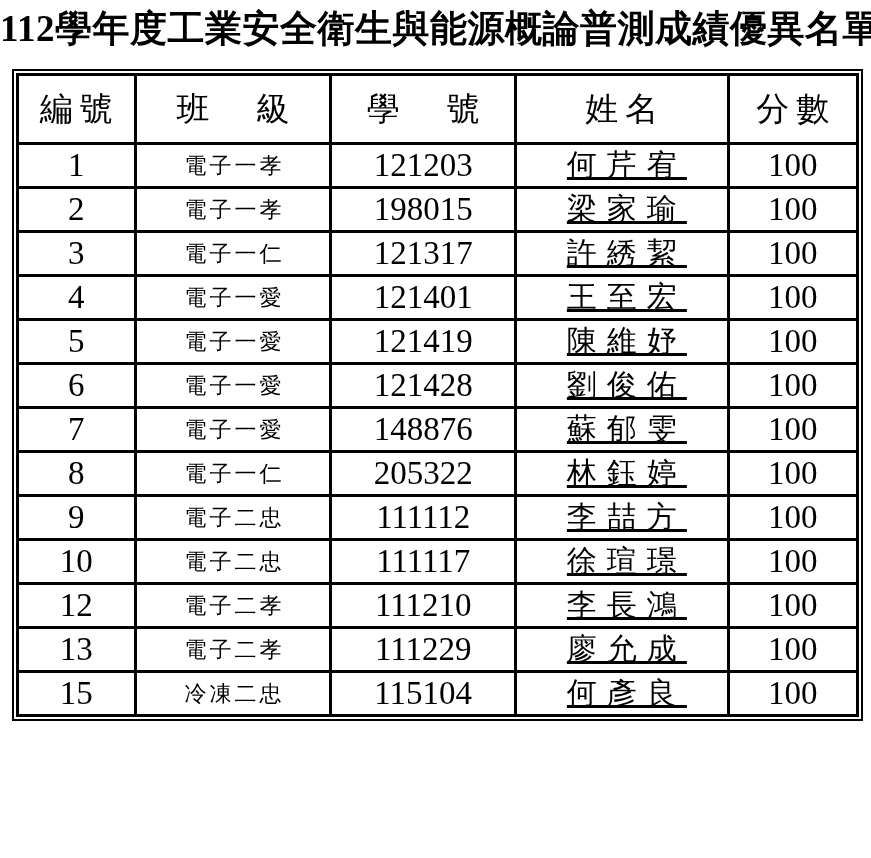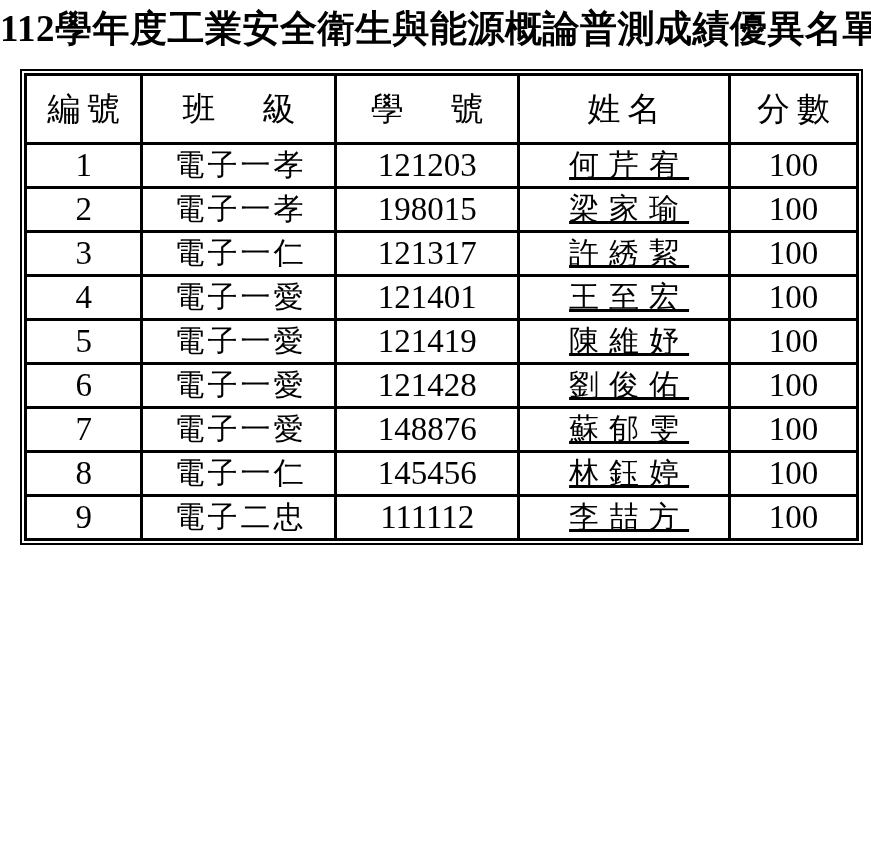--- a/index.html
+++ b/index.html
@@ -17,21 +17,21 @@
   .title {
     margin-top: 6px;
     text-align: center;
     font-size: 37px;
     font-weight: bold;
     line-height: 46px;
     letter-spacing: 0.5px;
     white-space: nowrap;
   }
   .table-outer {
-    margin: 17px 8px 0 20px;
+    margin: 17px 8px 0 12px;
     border: 2px solid #000000;
     padding: 2px;
     background: #ffffff;
   }
   table.results {
     width: 100%;
     border-collapse: collapse;
     table-layout: fixed;
     background: #ffffff;
   }
@@ -51,21 +51,21 @@
     letter-spacing: 7px;
     text-indent: 7px;
   }
   table.results td {
     height: 41px;
   }
   td.c-num, td.c-id, td.c-score {
     font-size: 33px;
   }
   td.c-class {
-    font-size: 30px;
+    font-size: 22px;
     letter-spacing: 3px;
     text-indent: 3px;
   }
   td.c-name {
     font-size: 30px;
     letter-spacing: 10px;
     text-indent: 10px;
     text-decoration: underline;
   }
 </style>
@@ -138,26 +138,54 @@
         <tr>
         <td class="c-num">7</td>
         <td class="c-class">電子一愛</td>
         <td class="c-id">148876</td>
         <td class="c-name">蘇郁雯</td>
         <td class="c-score">100</td>
       </tr>
         <tr>
         <td class="c-num">8</td>
         <td class="c-class">電子一仁</td>
-        <td class="c-id">145456</td>
+        <td class="c-id">205322</td>
         <td class="c-name">林鈺婷</td>
         <td class="c-score">100</td>
       </tr>
         <tr>
         <td class="c-num">9</td>
         <td class="c-class">電子二忠</td>
         <td class="c-id">111112</td>
         <td class="c-name">李喆方</td>
         <td class="c-score">100</td>
       </tr>
+        <tr>
+        <td class="c-num">10</td>
+        <td class="c-class">電子二忠</td>
+        <td class="c-id">111117</td>
+        <td class="c-name">徐瑄璟</td>
+        <td class="c-score">100</td>
+      </tr>
+        <tr>
+        <td class="c-num">12</td>
+        <td class="c-class">電子二孝</td>
+        <td class="c-id">111210</td>
+        <td class="c-name">李長鴻</td>
+        <td class="c-score">100</td>
+      </tr>
+        <tr>
+        <td class="c-num">13</td>
+        <td class="c-class">電子二孝</td>
+        <td class="c-id">111229</td>
+        <td class="c-name">廖允成</td>
+        <td class="c-score">100</td>
+      </tr>
+        <tr>
+        <td class="c-num">15</td>
+        <td class="c-class">冷凍二忠</td>
+        <td class="c-id">115104</td>
+        <td class="c-name">何彥良</td>
+        <td class="c-score">100</td>
+      </tr>
     </tbody>
   </table>
 </div>
 
 </body></html>

